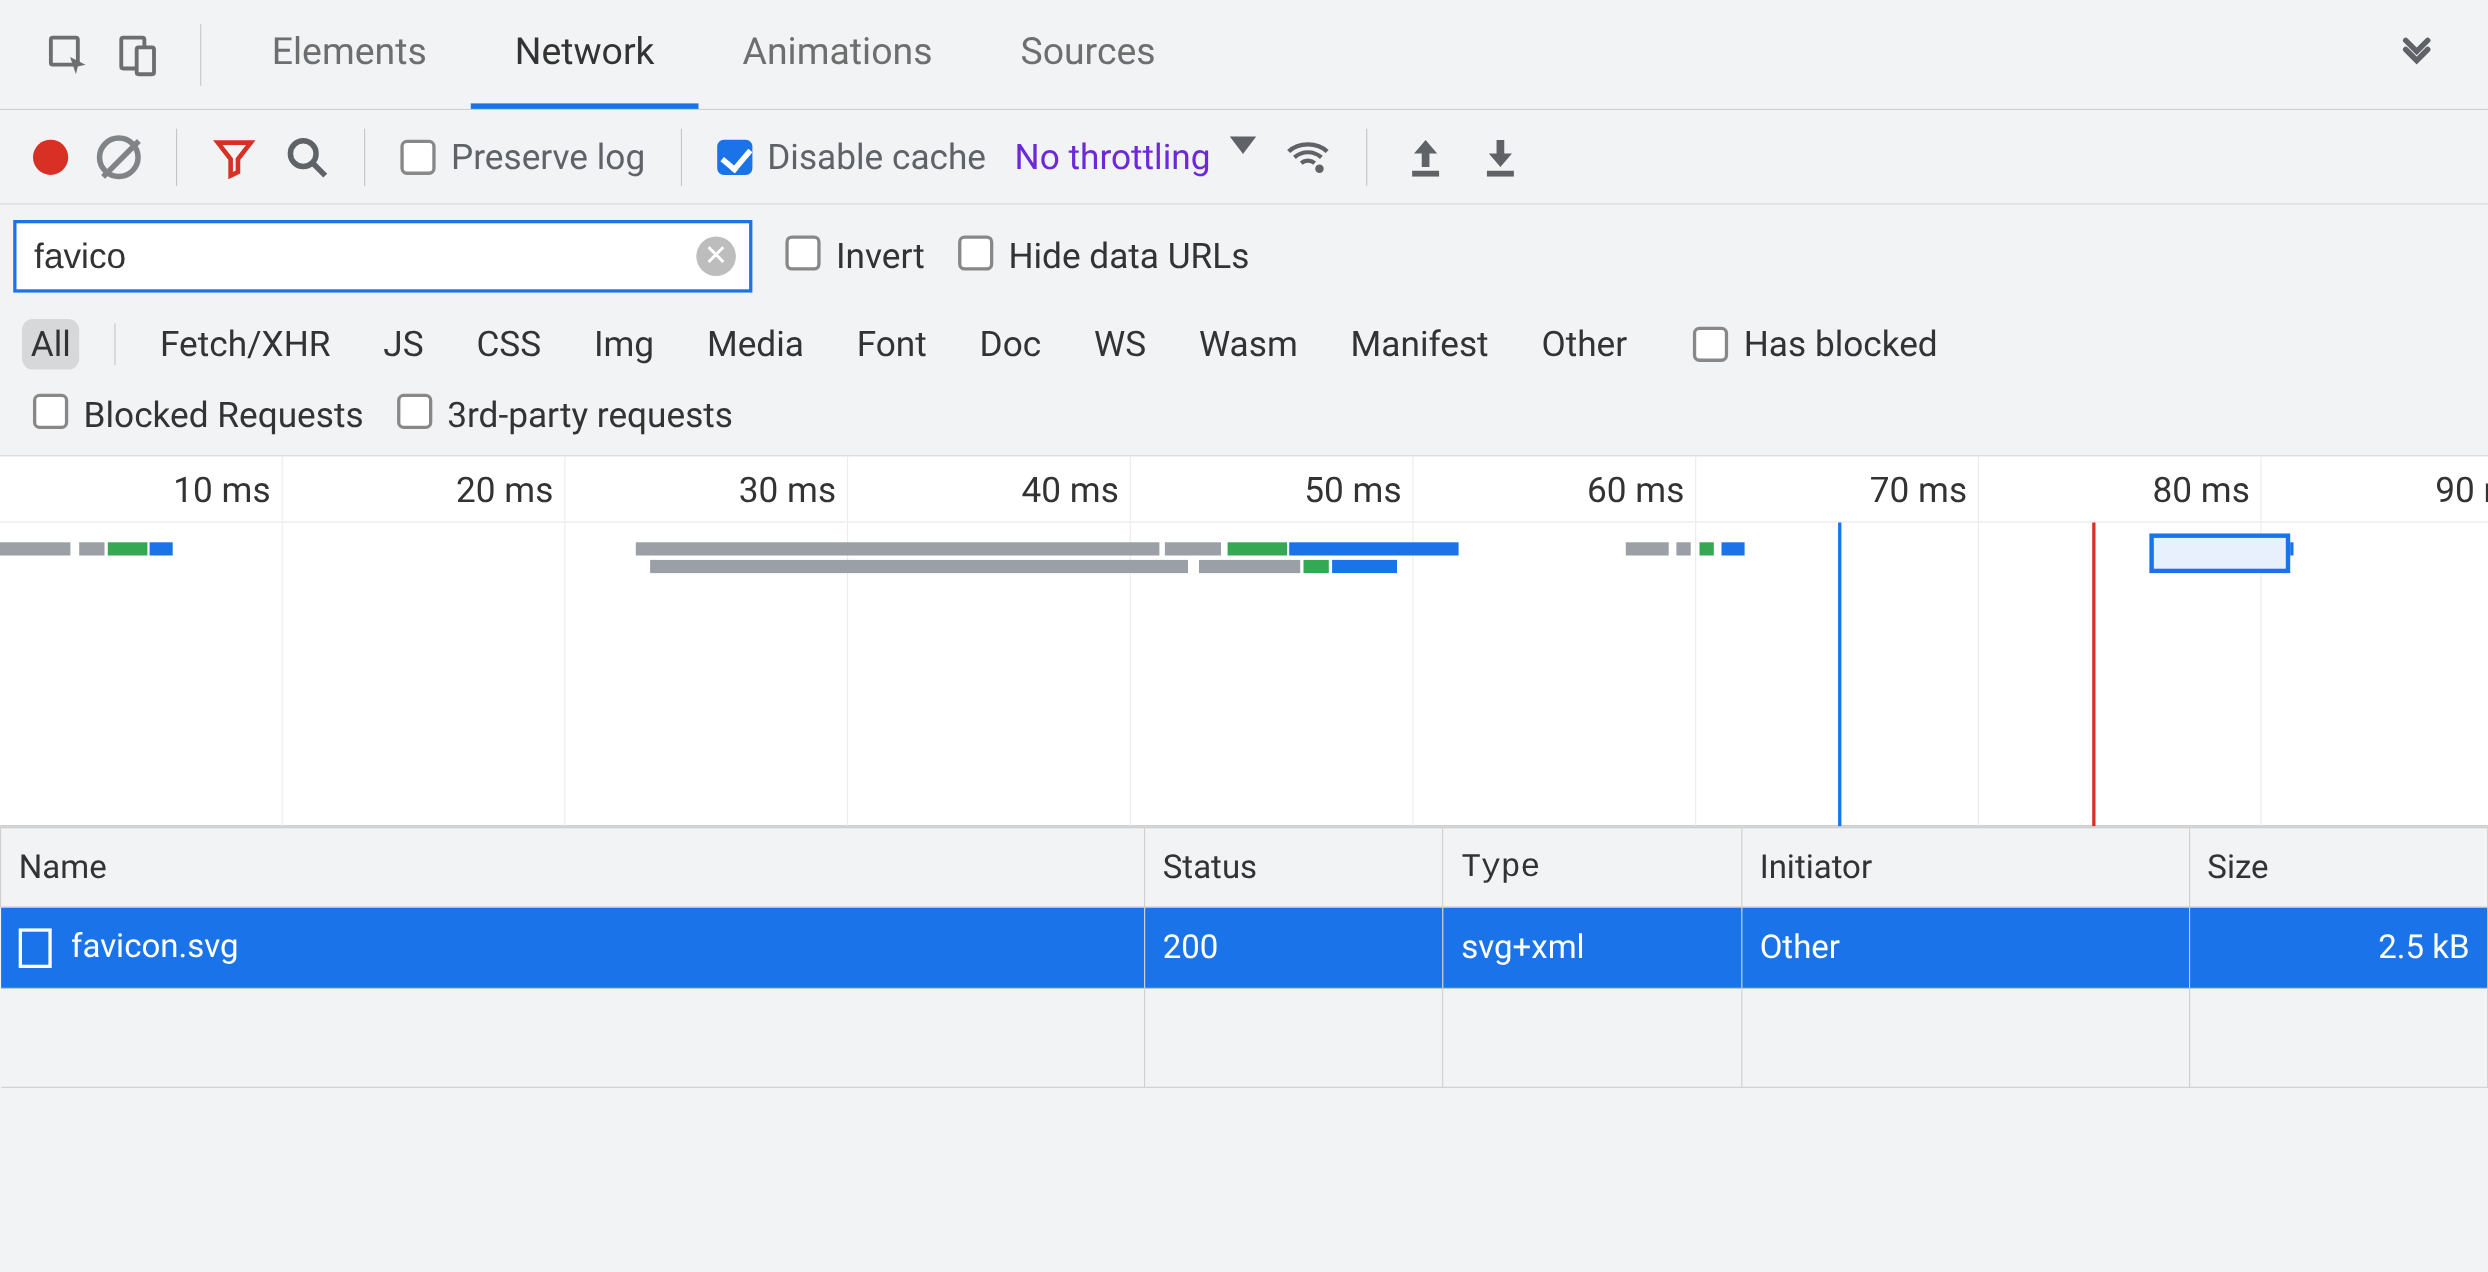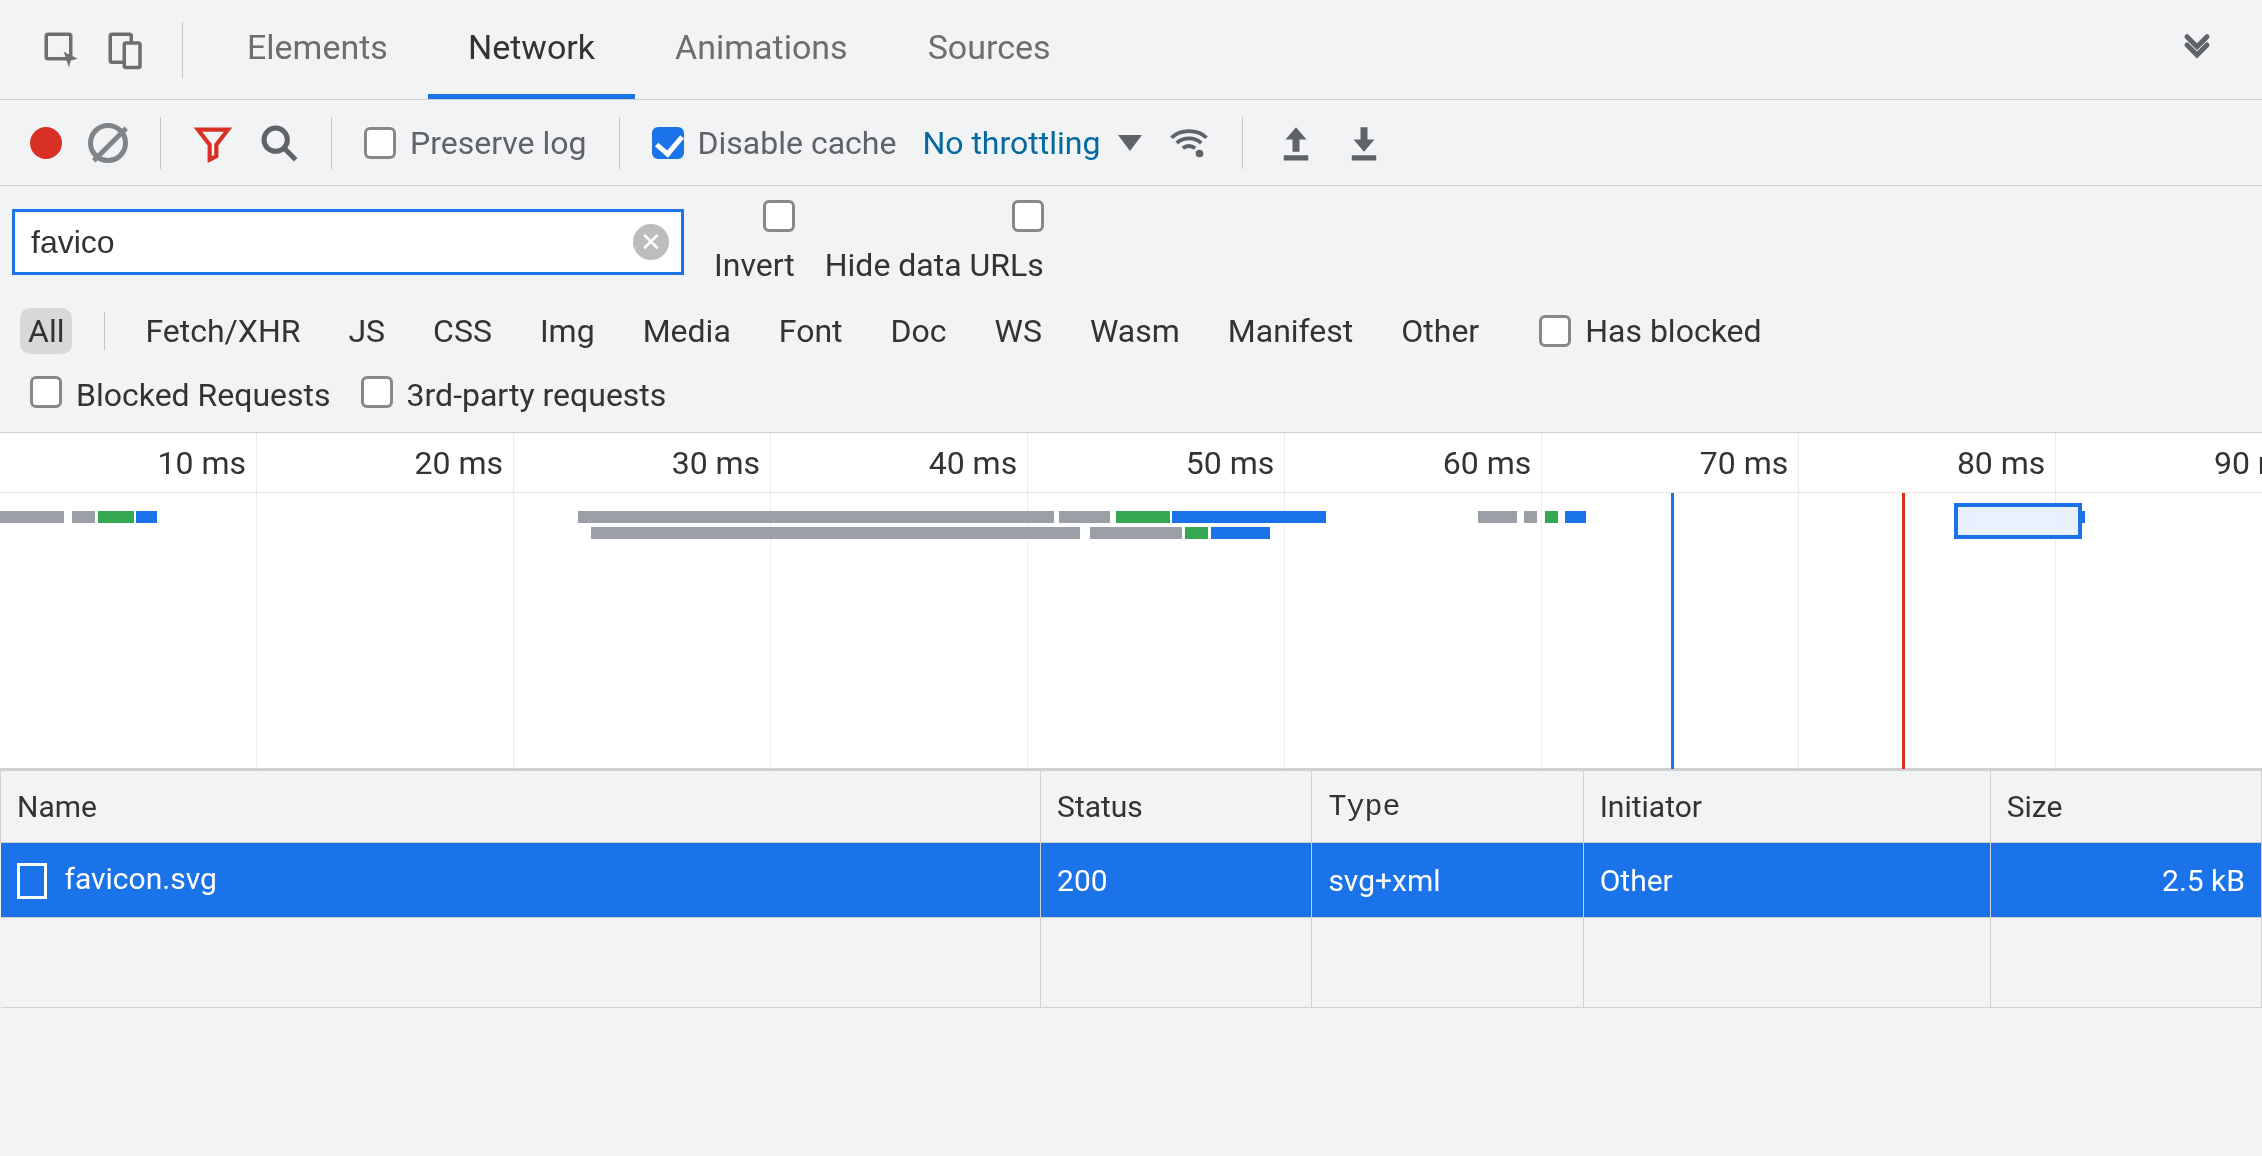--- a/index.html
+++ b/index.html
@@ -73,21 +73,21 @@
   .checkbox {
     width:32px; height:32px; border:3px solid #888; border-radius:6px; background:#fff; display:inline-block;
     flex-shrink:0;
   }
   .checkbox.checked { background:#1a73e8; border-color:#1a73e8; position:relative; }
   .checkbox.checked::after {
     content:''; position:absolute; left:6px; top:0px; width:12px; height:20px;
     border:solid #fff; border-width:0 5px 5px 0; transform:rotate(40deg);
   }
   .tb-label { font-size:32px; color:#5f6368; }
-  .throttle { font-size:32px; color:#0369a1; display:flex; align-items:center; gap:18px; }
+  .throttle { font-size:32px; color:#6d28d9; display:flex; gap:18px; }
   .caret-down { width:0;height:0;border-left:12px solid transparent;border-right:12px solid transparent;border-top:16px solid #5f6368; }
   .wifi-ic, .upload-ic, .download-ic { width:42px; height:42px; color:#5f6368; }
 
   
   .filter-row {
     display:flex; align-items:center; gap:30px;
     padding: 14px 18px 14px 12px;
     background:#f1f3f4;
   }
   .filter-input-wrap {
@@ -98,21 +98,21 @@
     padding: 0 12px 0 16px;
   }
   .filter-input {
     flex:1; border:none; outline:none; font-size:32px; background:transparent; color:#333;
   }
   .clear-btn {
     width:36px;height:36px;border-radius:50%;background:#bdbdbd;color:#fff;
     display:flex;align-items:center;justify-content:center;
     font-size:26px; line-height:1;
   }
-  .filter-row .opt { display:flex; align-items:flex-end; gap:14px; font-size:32px; color:#333;flex-direction:column; }
+  .filter-row .opt { display:flex; align-items:flex-start; gap:14px; font-size:32px; color:#333; }
 
   
   .type-row {
     display:flex; align-items:center; gap:32px;
     padding: 10px 20px 12px 20px;
     background:#f1f3f4;
     flex-wrap:wrap;
   }
   .type-chip {
     font-size:32px; color:#333; padding:4px 8px; border-radius:10px; cursor:pointer;

